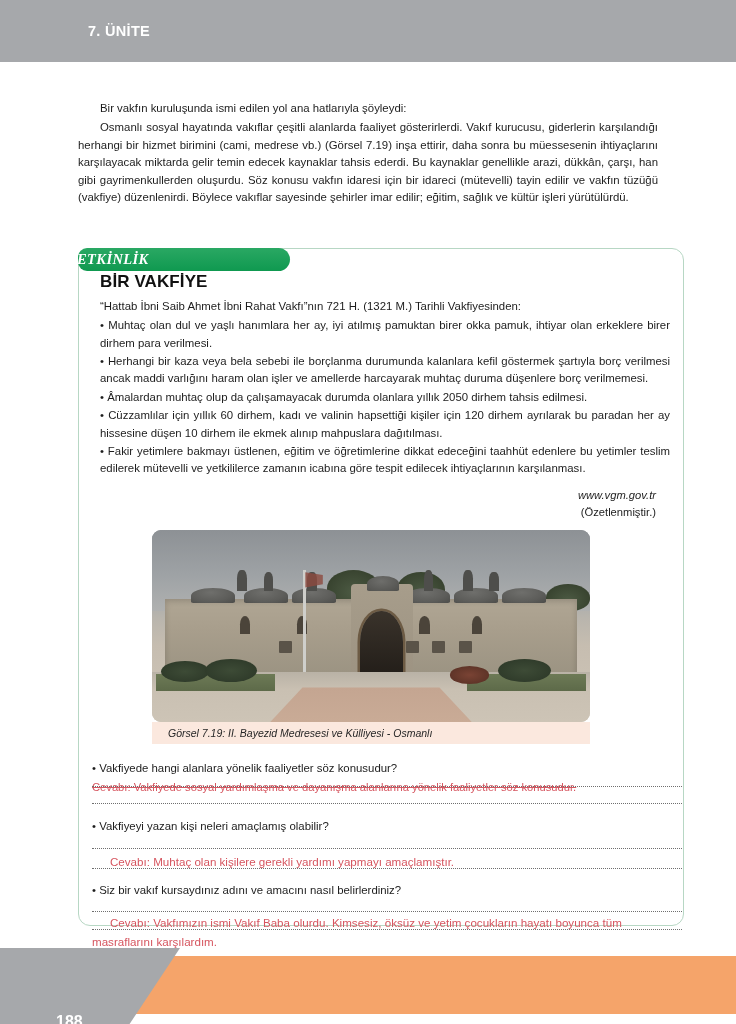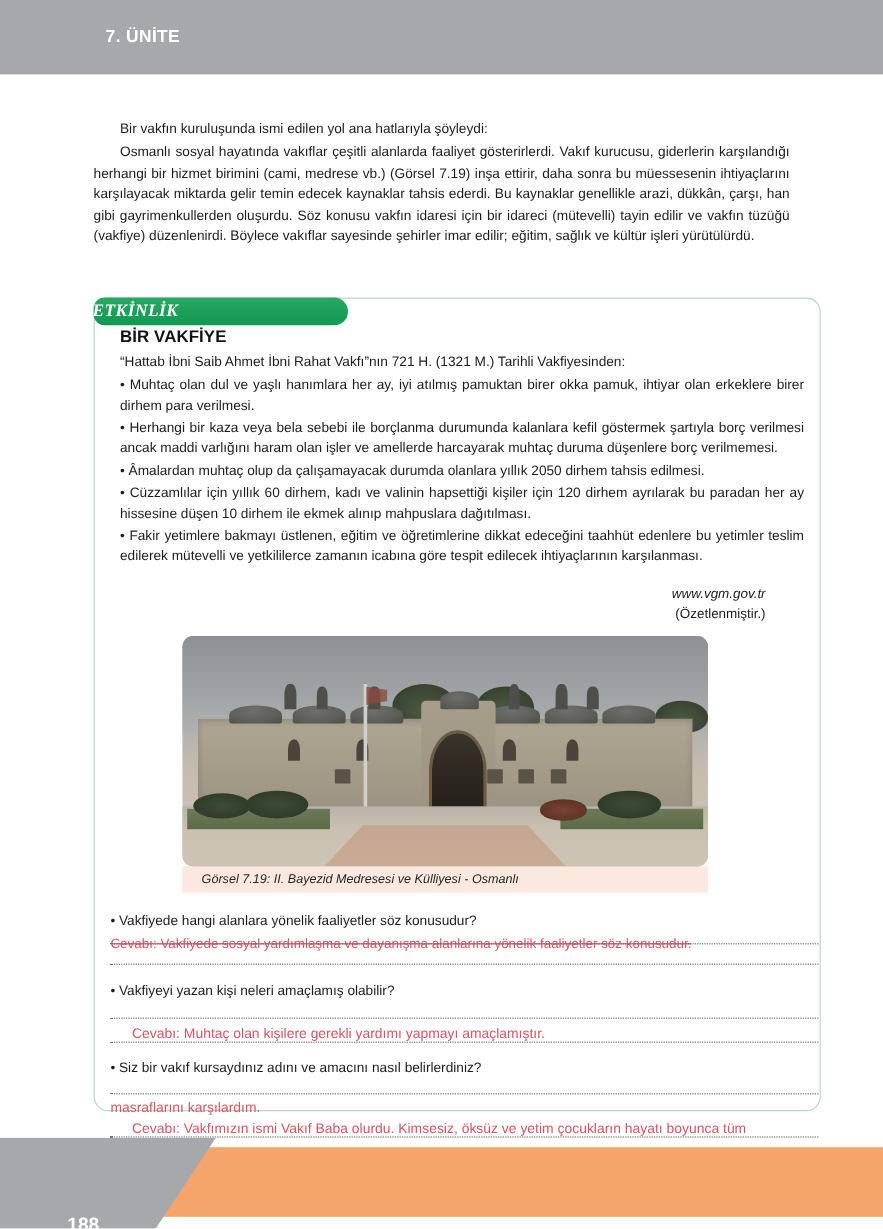--- a/index.html
+++ b/index.html
@@ -85,21 +85,21 @@
     font-style: italic;
   }
 
   .activity-inner {
     position: absolute;
     left: 100px;
     top: 272px;
     width: 570px;
   }
   .act-heading {
-    font-size: 14px;
+    font-size: 17px;
     font-weight: bold;
     color: #111111;
     letter-spacing: 0.1px;
     margin: 0 0 6px 0;
   }
   .act-lead {
     font-size: 11.4px;
     line-height: 17.2px;
     margin: 0 0 2px 0;
     color: #1c1c1c;
@@ -112,21 +112,21 @@
     color: #1c1c1c;
     padding-left: 0;
   }
   .act-item .bullet {
     display: inline;
   }
   .act-item-body { display: inline; }
 
   .source-block {
     position: absolute;
-    left: 82px;
+    left: 100px;
     top: 487px;
     width: 556px;
     text-align: right;
     font-size: 11.2px;
     line-height: 16.5px;
     color: #1c1c1c;
   }
   .source-url { font-style: italic; }
 
   
@@ -414,23 +414,23 @@
   <div class="ans-slot" style="height:17px;">
     <div class="ans-text" style="top:0px;left:18px;width:560px;">Cevabı: Muhtaç olan kişilere gerekli yardımı yapmayı amaçlamıştır.</div>
     <div class="dotline" style="position:absolute;top:13px;"></div>
   </div>
 
   <div class="q-line" style="margin-top:10px;">• Siz bir vakıf kursaydınız adını ve amacını nasıl belirlerdiniz?</div>
   <div class="ans-slot" style="height:14px;">
     <div class="dotline" style="position:absolute;top:8px;"></div>
   </div>
   <div class="ans-slot" style="height:18px;">
-    <div class="ans-wrap" style="position:absolute;top:-1px;left:0px;">masraflarını karşılardım.</div>
-  </div>
-  <div class="ans-slot" style="height:18px;">
     <div class="ans-wrap" style="position:absolute;top:-2px;left:18px;width:578px;white-space:nowrap;overflow:visible;">Cevabı: Vakfımızın ismi Vakıf Baba olurdu. Kimsesiz, öksüz ve yetim çocukların hayatı boyunca tüm</div>
     <div class="dotline" style="position:absolute;top:12px;"></div>
+  </div>
+  <div class="ans-slot" style="height:18px;">
+    <div class="ans-wrap" style="position:absolute;top:-1px;left:0px;">masraflarını karşılardım.</div>
   </div>
 </div>
 
 <div class="footer-orange"></div>
 <div class="footer-gray"></div>
 <div class="footer-pagenum">188</div>
 
 </body></html>

